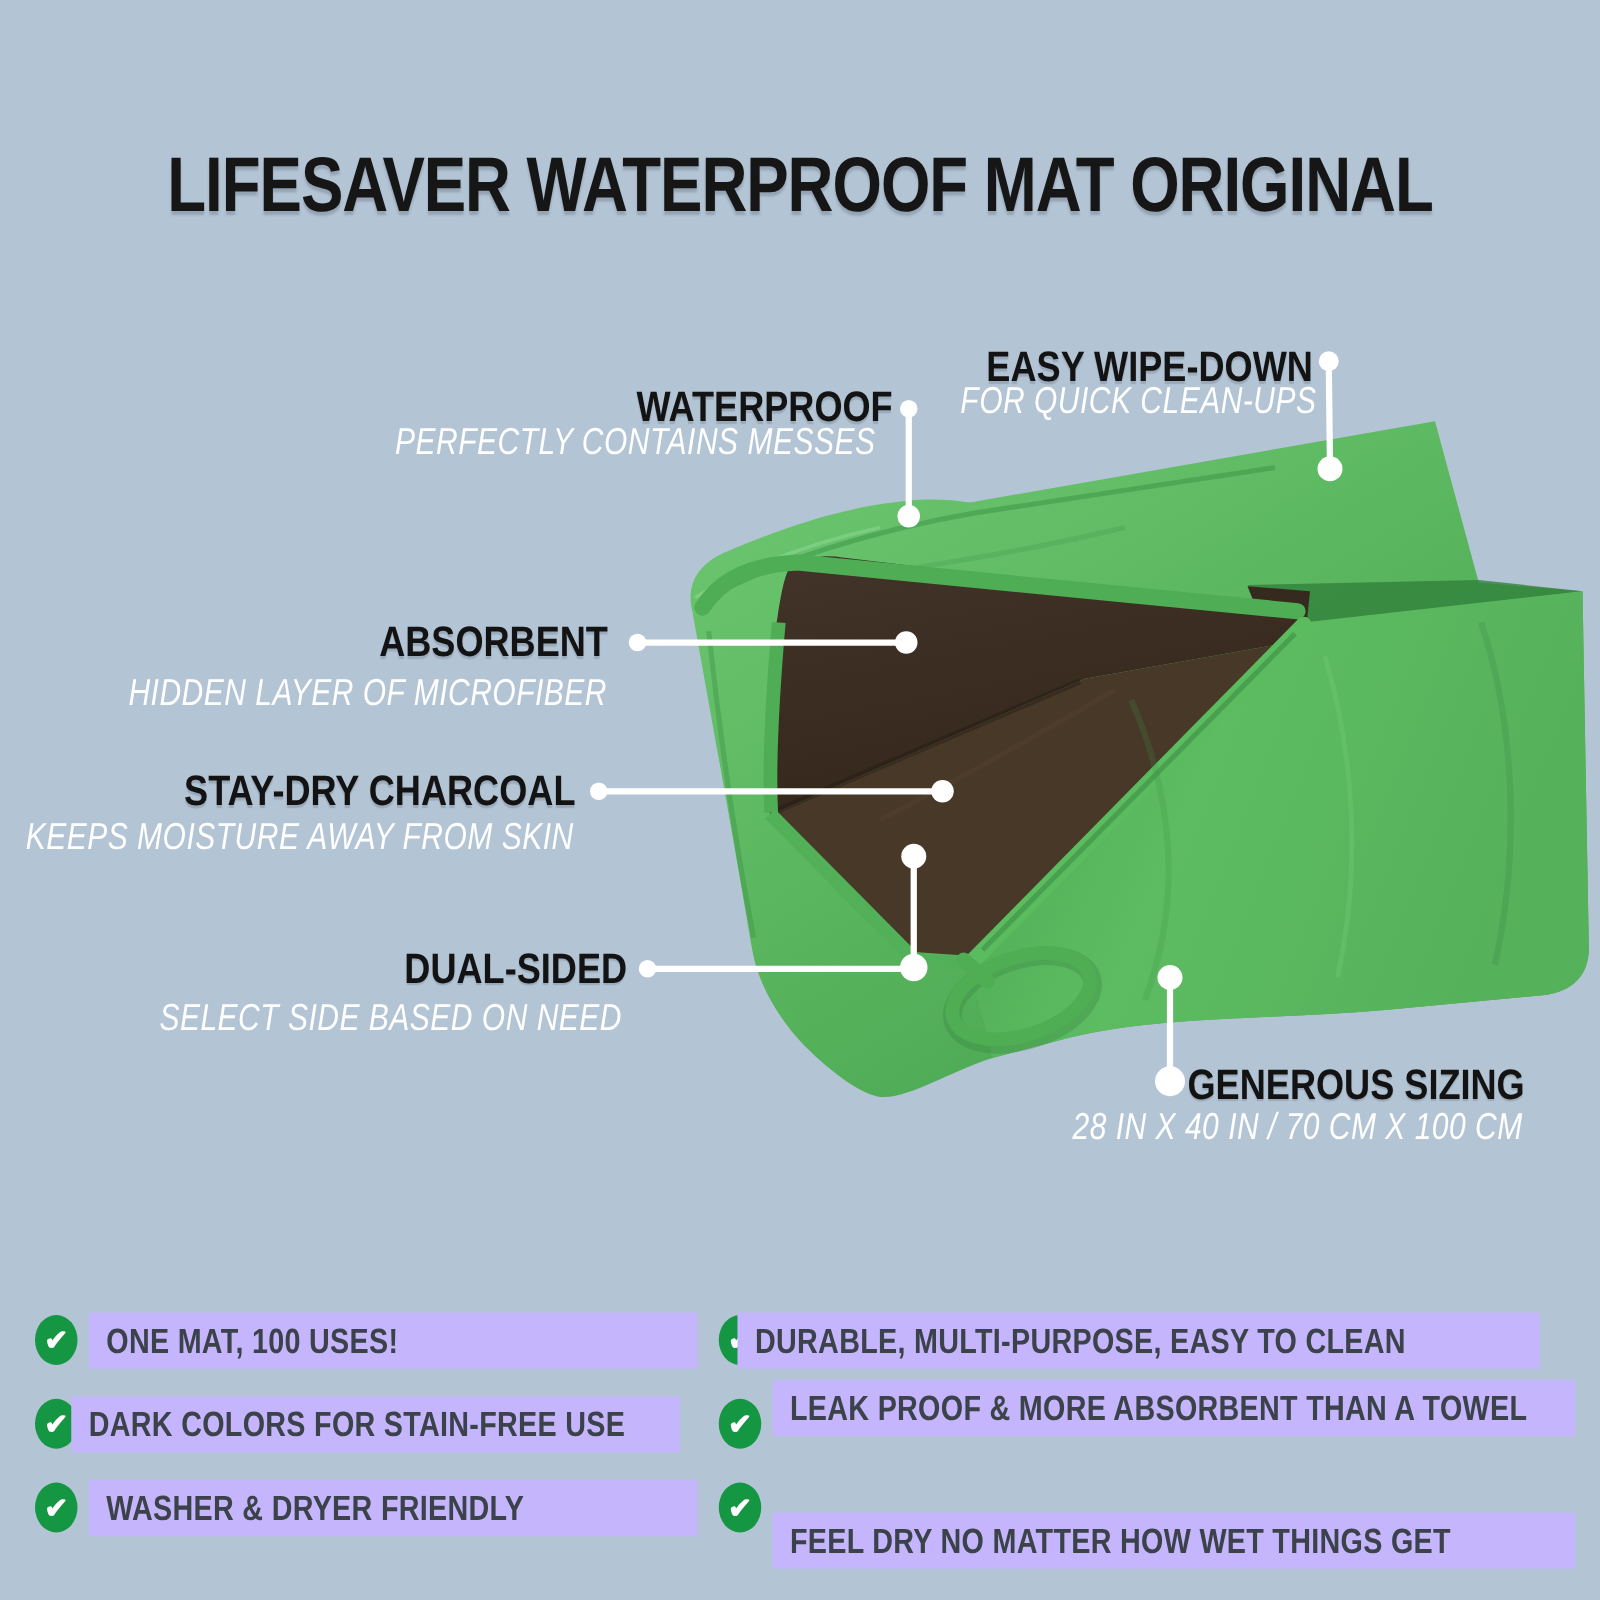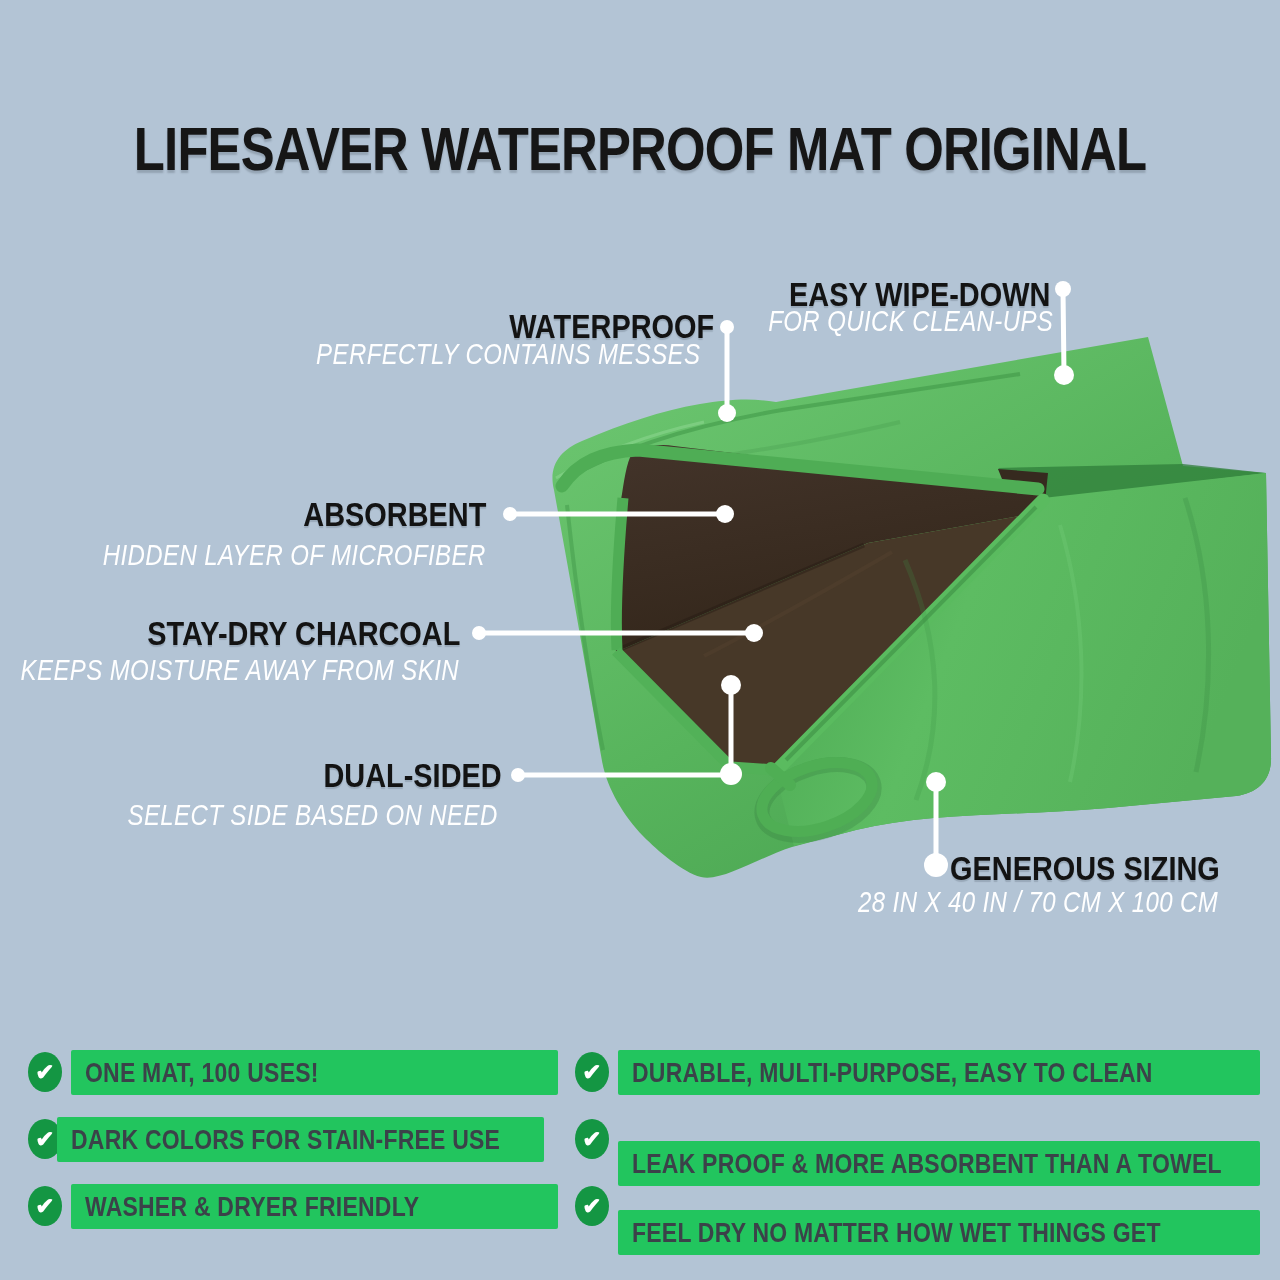--- a/index.html
+++ b/index.html
@@ -38,21 +38,21 @@
   .anchor-l{transform:scaleX(.85);transform-origin:0 50%;}
 
   .feat{position:absolute;}
   .feat-check{
     position:absolute;display:block;width:34px;height:40px;
     border-radius:50%;background:#149643;
     color:#ffffff;font:700 23px/40px "Liberation Sans",sans-serif;
     text-align:center;
   }
   .feat-bar{
-    position:absolute;height:45px;background:#22c55e;border-radius:2px;padding-left:37px;
+    position:absolute;height:45px;background:#c4b5fd;border-radius:2px;padding-left:37px;
   }
   .feat-text{
     position:absolute;left:14px;top:0;height:45px;white-space:nowrap;
     font:700 28px/45px "Liberation Sans",sans-serif;
     color:#3b4249;letter-spacing:.3px;
     transform:scaleX(.82);transform-origin:0 50%;
   }
 </style>
 </head>
 <body>
@@ -177,27 +177,27 @@
   </div>
   <div class="feat">
     <span class="feat-check" style="left:28px;top:1186px;">✔</span>
     <div class="feat-bar" style="left:71px;top:1184px;width:487px;text-decoration:underline;">
       <span class="feat-text">WASHER &amp; DRYER FRIENDLY</span>
     </div>
   </div>
 
   <div class="feat">
     <span class="feat-check" style="left:575px;top:1052px;">✔</span>
-    <div class="feat-bar" style="left:618px;top:1050px;width:642px;">
+    <div class="feat-bar" style="left:590px;top:1050px;width:642px;">
       <span class="feat-text">DURABLE, MULTI-PURPOSE, EASY TO CLEAN</span>
     </div>
   </div>
   <div class="feat">
     <span class="feat-check" style="left:575px;top:1119px;">✔</span>
-    <div class="feat-bar" style="left:618px;top:1141px;width:642px;">
+    <div class="feat-bar" style="left:618px;top:1104px;width:642px;">
       <span class="feat-text">LEAK PROOF &amp; MORE ABSORBENT THAN A TOWEL</span>
     </div>
   </div>
   <div class="feat">
     <span class="feat-check" style="left:575px;top:1186px;">✔</span>
     <div class="feat-bar" style="left:618px;top:1184px;width:642px;margin-top:26px;">
       <span class="feat-text">FEEL DRY NO MATTER HOW WET THINGS GET</span>
     </div>
   </div>
 

